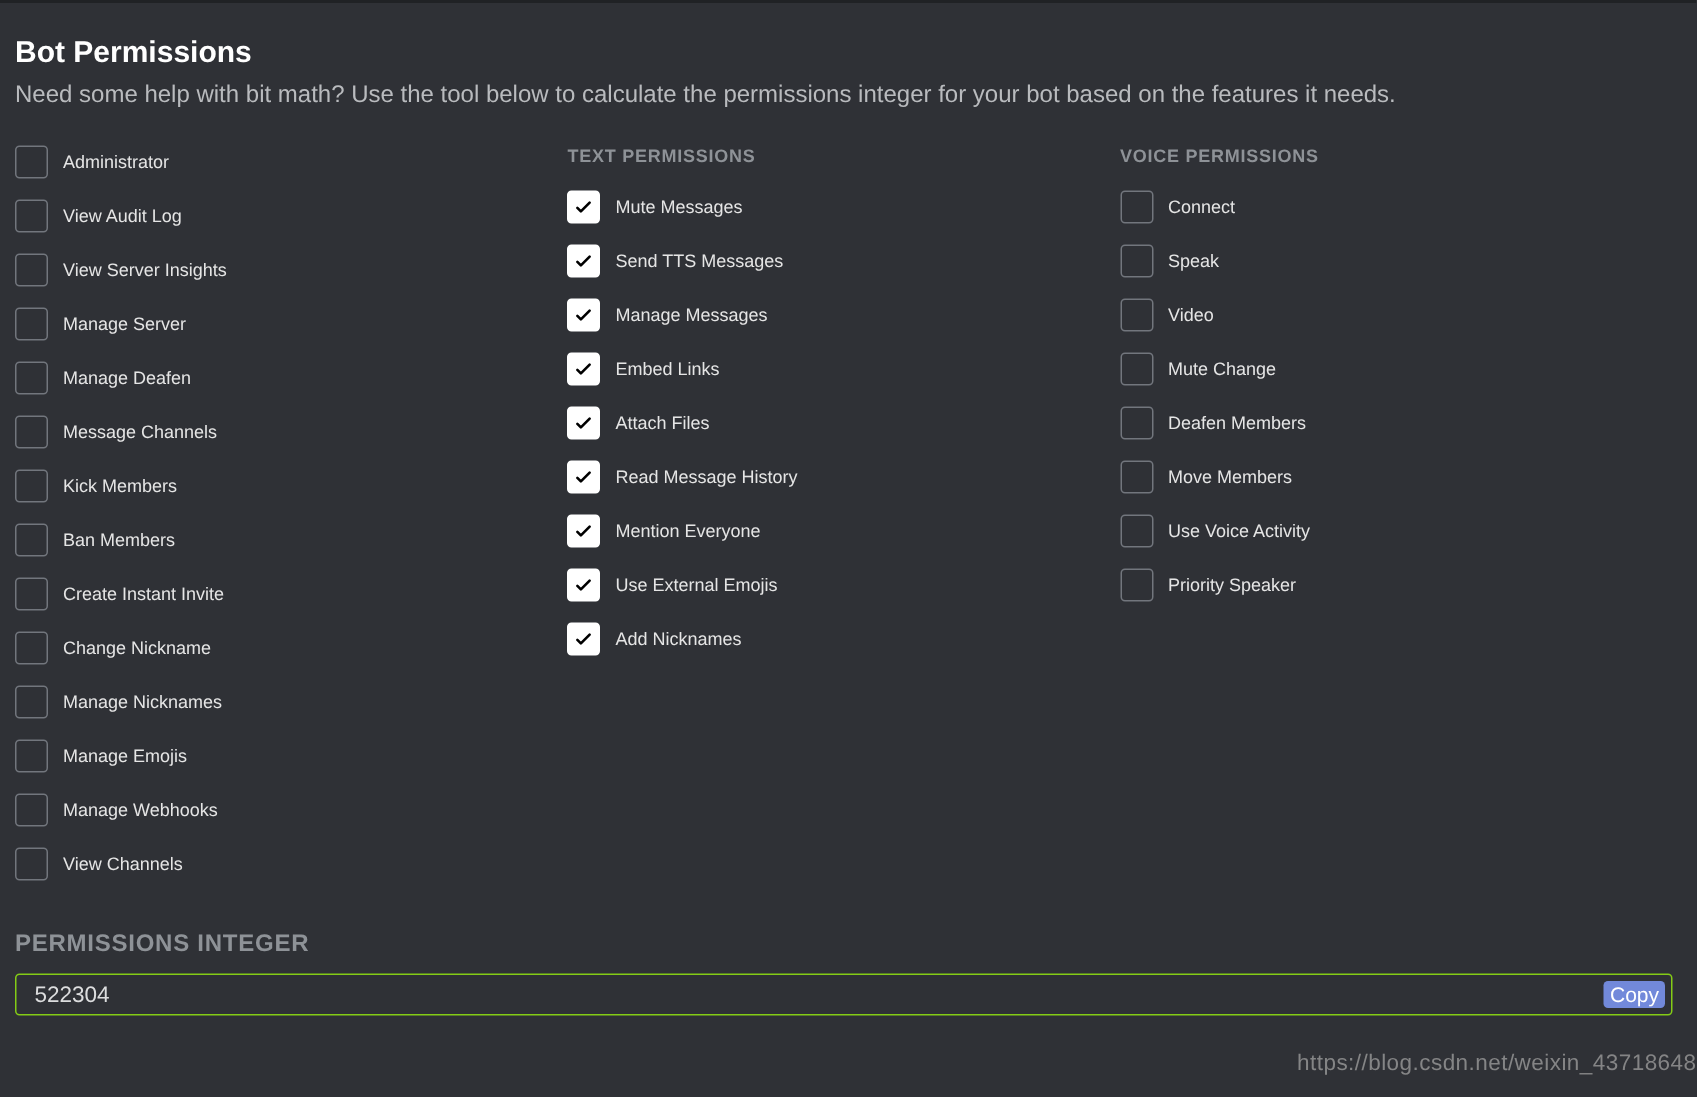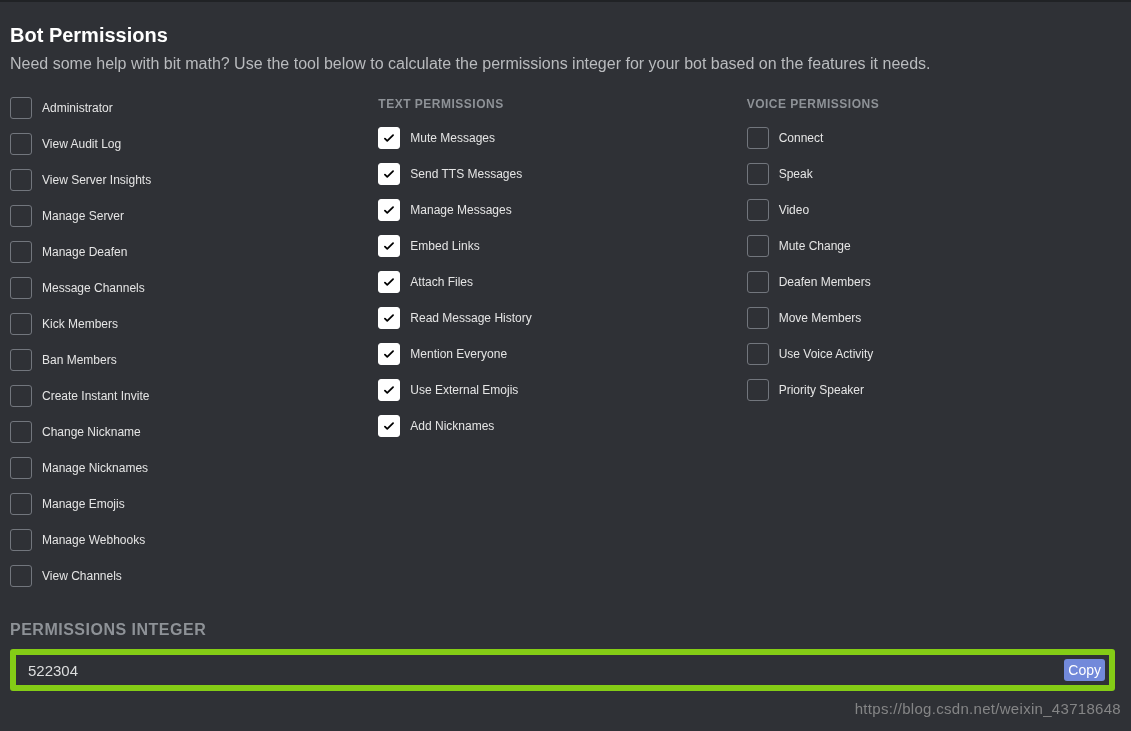--- a/index.html
+++ b/index.html
@@ -89,24 +89,24 @@
       color: #8e9297;
       font-size: 16px;
       font-weight: 700;
       letter-spacing: 0.5px;
       text-transform: uppercase;
       margin-bottom: 10px;
     }
     .integer-row {
       display: flex;
       align-items: stretch;
-      border: 6px solid #84cc16;
+      border: 1px solid #84cc16;
       border-radius: 3px;
       background-color: #2f3136;
-      height: 42px;
+      height: 28px;
     }
     .integer-value {
       flex: 1;
       padding: 10px 12px;
       color: #dcddde;
       font-size: 15px;
       display: flex;
       align-items: center;
     }
     .copy-button {
@@ -117,21 +117,21 @@
       padding: 0 4px;
       font-size: 14px;
       font-weight: 500;
       cursor: pointer;
       margin: 4px;
       display: flex;
       align-items: center;
     }
     .watermark {
       position: absolute;
-      right: 10px;
+      right: 0;
       bottom: 14px;
       color: #9a9a9a;
       font-size: 15px;
       letter-spacing: 0.3px;
       opacity: 0.8;
     }
   </style>
 </head>
 <body>
 

